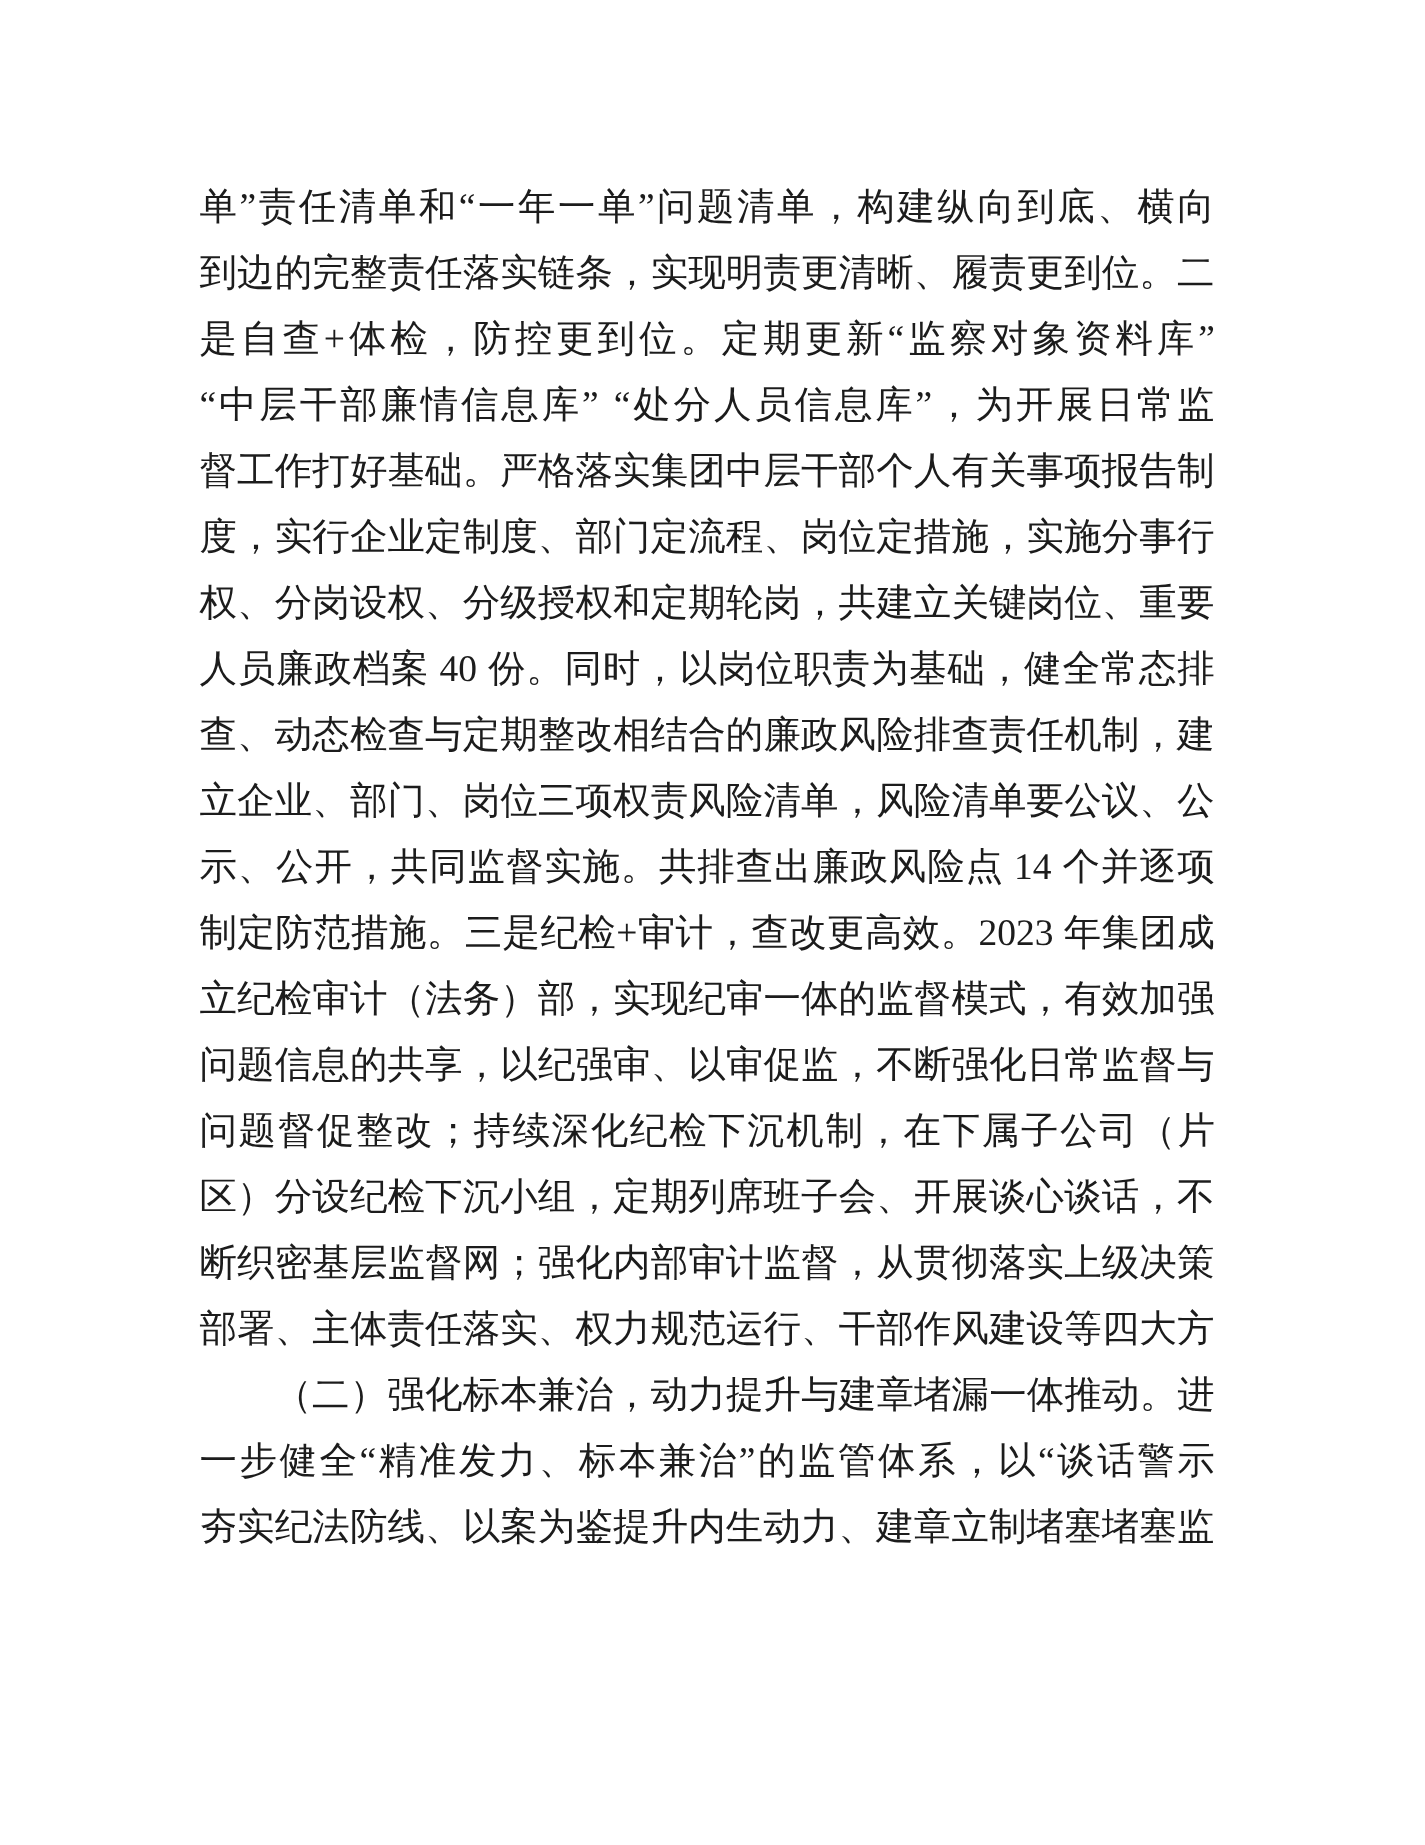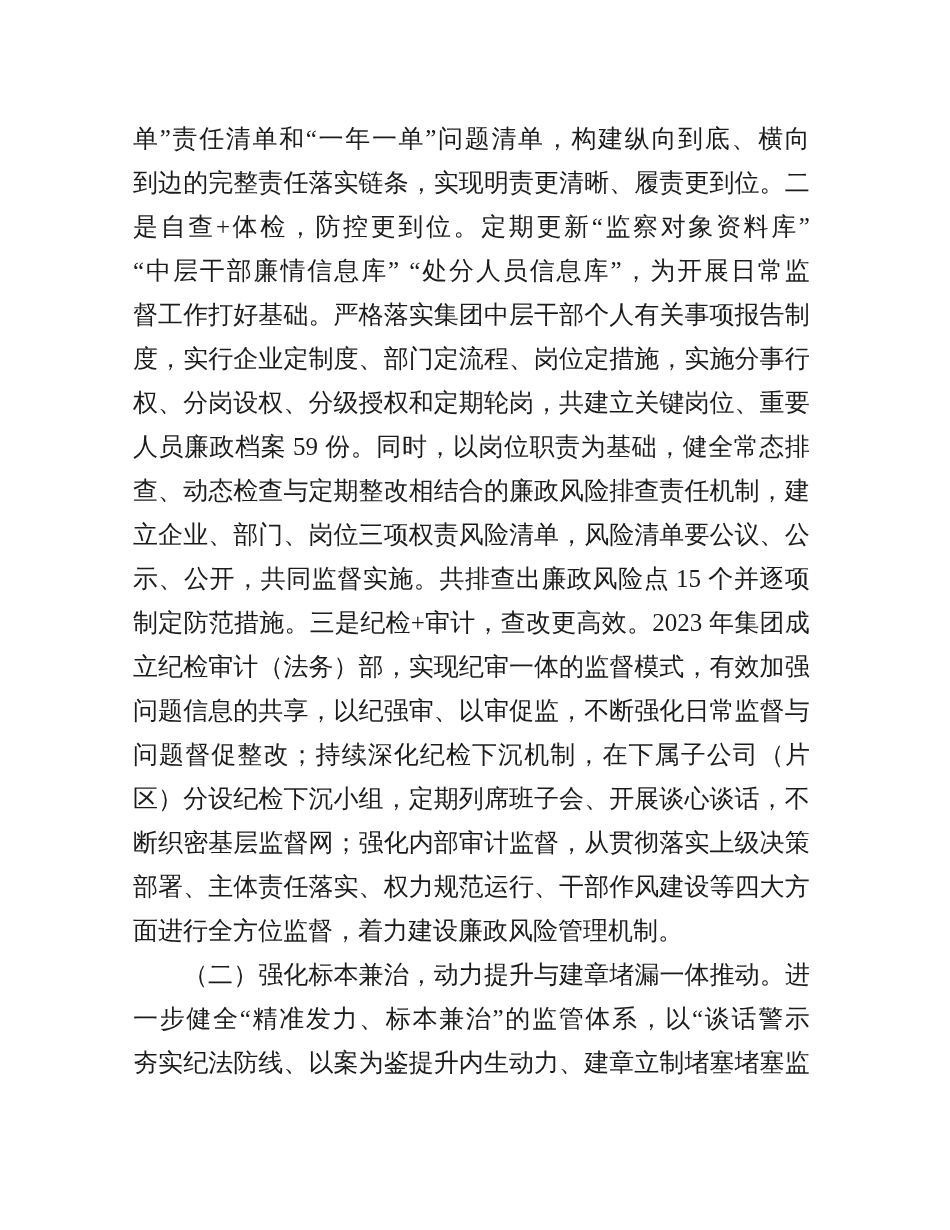--- a/index.html
+++ b/index.html
@@ -257,21 +257,21 @@
         <span>要</span>
       </div>
       <div class="line j">
         <span>人</span>
         <span>员</span>
         <span>廉</span>
         <span>政</span>
         <span>档</span>
         <span>案</span>
         <span>&nbsp;</span>
-        <span>59</span>
+        <span>40</span>
         <span>&nbsp;</span>
         <span>份</span>
         <span>。</span>
         <span>同</span>
         <span>时</span>
         <span>，</span>
         <span>以</span>
         <span>岗</span>
         <span>位</span>
         <span>职</span>
@@ -360,21 +360,21 @@
         <span>共</span>
         <span>排</span>
         <span>查</span>
         <span>出</span>
         <span>廉</span>
         <span>政</span>
         <span>风</span>
         <span>险</span>
         <span>点</span>
         <span>&nbsp;</span>
-        <span>15</span>
+        <span>14</span>
         <span>&nbsp;</span>
         <span>个</span>
         <span>并</span>
         <span>逐</span>
         <span>项</span>
       </div>
       <div class="line j">
         <span>制</span>
         <span>定</span>
         <span>防</span>
@@ -569,21 +569,20 @@
         <span>部</span>
         <span>作</span>
         <span>风</span>
         <span>建</span>
         <span>设</span>
         <span>等</span>
         <span>四</span>
         <span>大</span>
         <span>方</span>
       </div>
-      <div class="line">面进行全方位监督，着力建设廉政风险管理机制。</div>
       <div class="line j indent">
         <span>（</span>
         <span>二</span>
         <span>）</span>
         <span>强</span>
         <span>化</span>
         <span>标</span>
         <span>本</span>
         <span>兼</span>
         <span>治</span>

